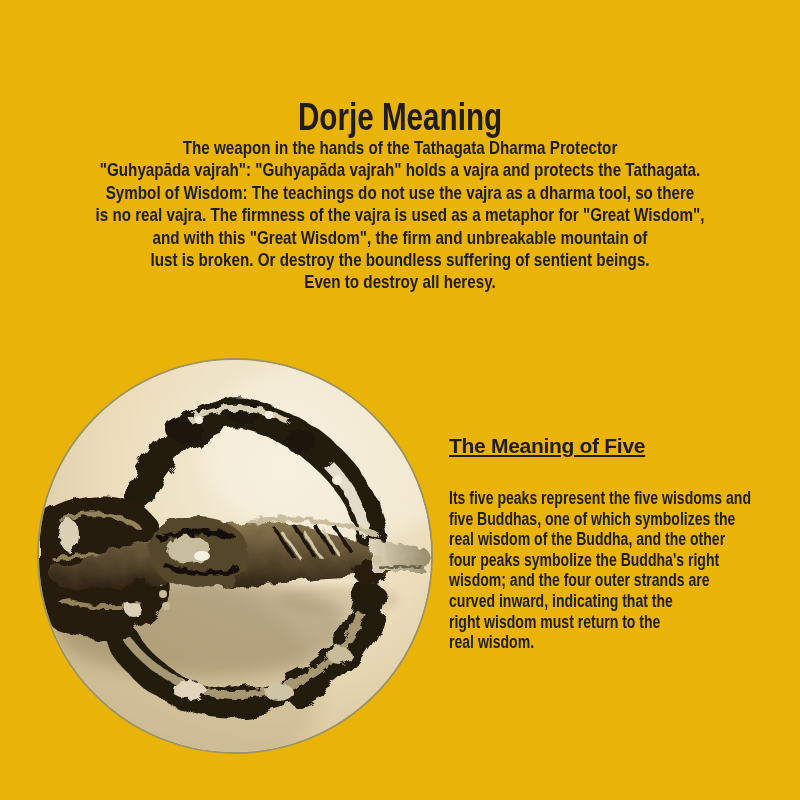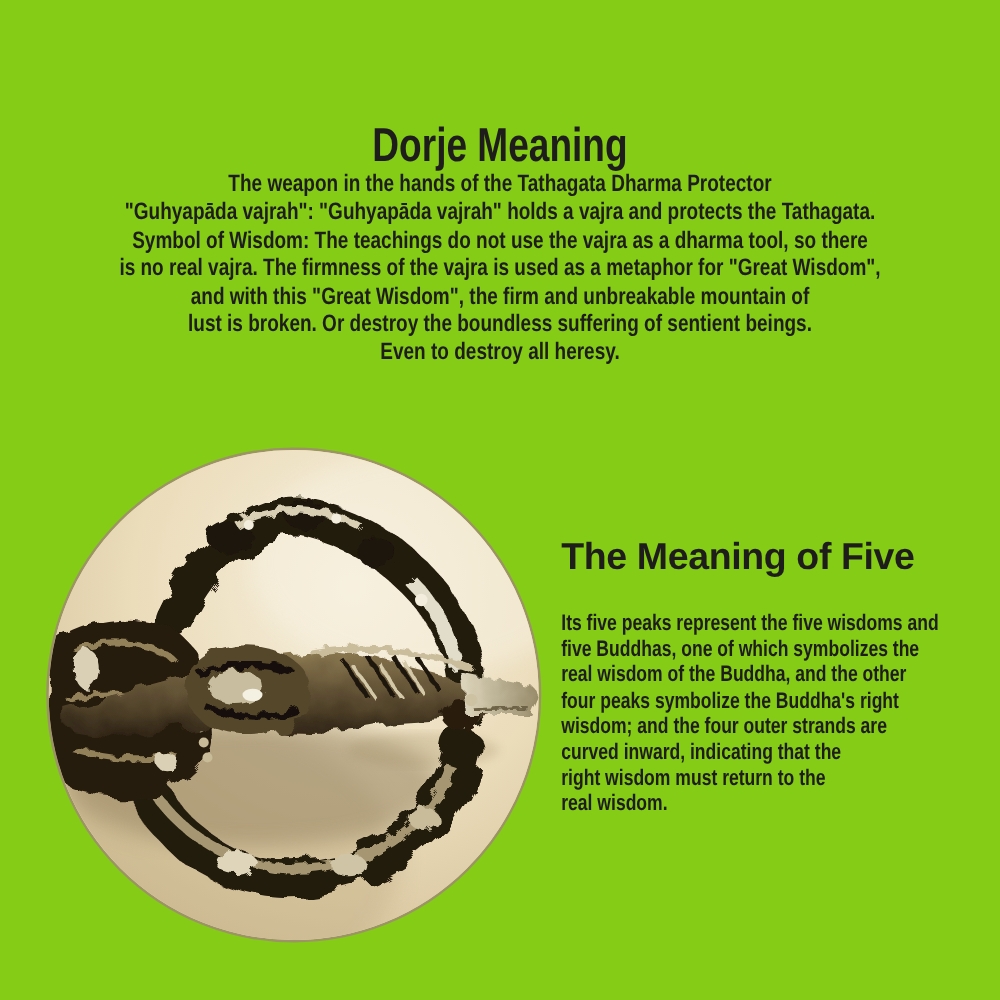--- a/index.html
+++ b/index.html
@@ -1,38 +1,38 @@
 <!DOCTYPE html>
 <html><head>
 <meta charset="utf-8">
 <style>
   html,body{margin:0;padding:0;background:#ffffff;}
   .canvas{
-    position:relative;width:800px;height:800px;background:#84cc16;overflow:hidden;
+    position:relative;width:800px;height:800px;background:#eab308;overflow:hidden;
     font-family:"Liberation Sans", sans-serif;font-weight:bold;color:#1e1d1b;
   }
   .page-title{
     position:absolute;top:70px;left:0;width:800px;text-align:center;
     font-size:38px;line-height:44px;white-space:nowrap;
     transform:scaleX(0.78);transform-origin:50% 0;
   }
   .intro{
     position:absolute;top:137px;left:0;width:800px;text-align:center;
     font-size:19px;line-height:22.4px;
     transform:scaleX(0.80);transform-origin:50% 0;
   }
   .intro .line{white-space:nowrap;}
   .photo-circle{
     position:absolute;left:37px;top:358px;width:392px;height:392px;
     border:2px solid #9c9464;border-radius:50%;overflow:hidden;background:#ead9b4;
   }
   .photo-circle svg{display:block;width:392px;height:392px;}
   .right-col{position:absolute;left:449px;top:431px;width:345px;}
   .section-heading{
-    font-size:30px;line-height:30px;letter-spacing:-0.3px;margin:0;
+    font-size:21px;line-height:30px;letter-spacing:-0.3px;margin:0;text-decoration:underline;
   }
   .section-heading .hline{white-space:nowrap;}
   .section-body{
     margin-top:27px;font-size:18px;line-height:20.6px;
     transform:scaleX(0.78);transform-origin:0 0;
   }
   .section-body .line{white-space:nowrap;}
 </style>
 </head>
 <body>

